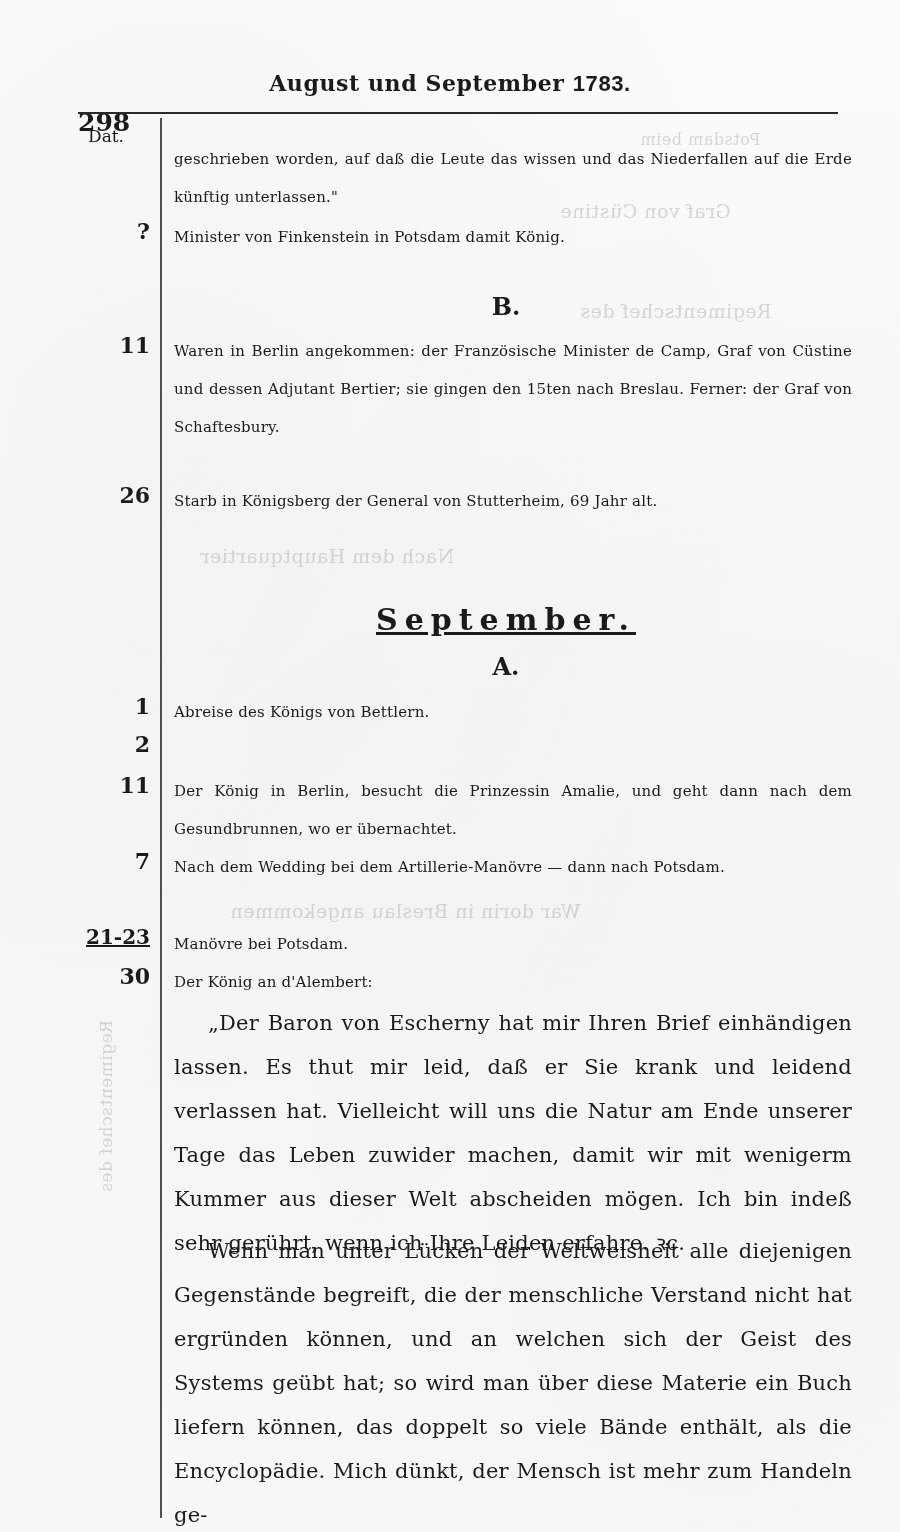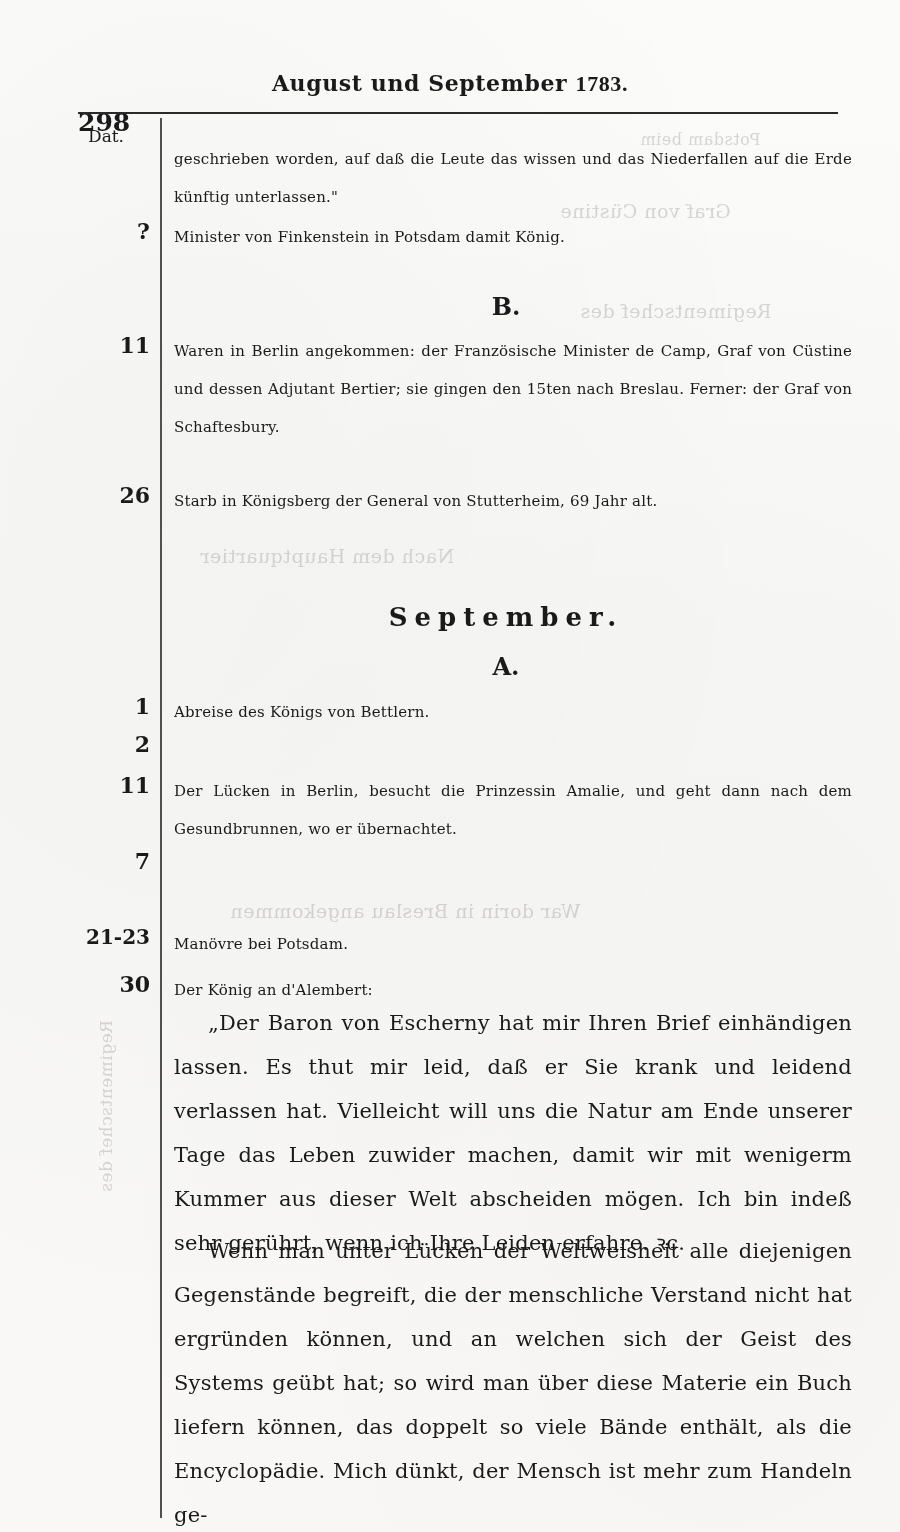--- a/index.html
+++ b/index.html
@@ -74,21 +74,21 @@
     position: absolute;
     left: 0;
     right: 0;
     top: 4px;
     text-align: center;
     font-size: 22px;
     font-weight: bold;
     font-family: "DejaVu Serif", serif;
     letter-spacing: .6px;
   }
-  .runtitle .year { font-family: Liberation Serif, serif; }
+  .runtitle .year { font-family: Liberation Sans, sans-serif; }
 
   
   .rule-top {
     position: absolute;
     left: 78px;
     right: 62px;
     top: 112px;
     height: 2px;
     background: #2a2a2a;
   }
@@ -120,43 +120,44 @@
   }
   .date {
     position: absolute;
     left: 0;
     width: 72px;
     text-align: right;
     font-size: 22px;
     font-weight: bold;
     font-family: "DejaVu Serif", serif;
   }
-  .date.narrow { font-size: 20px; }
+  .date.narrow { font-size: 20px; text-decoration: underline; }
   .text {
     margin-left: 96px;
     font-size: 15px;
     line-height: 38px;
     font-family: "DejaVu Serif", serif;
     text-align: justify;
     letter-spacing: .2px;
   }
   .text.noj { text-align: left; }
 
   .center-head {
     position: absolute;
     left: 160px;
     right: 48px;
     text-align: center;
     font-weight: bold;
     font-family: "DejaVu Serif", serif;
   }
   .head-b { font-size: 24px; }
   .head-month {
-    font-size: 26px;
+    font-size: 30px;
     letter-spacing: 7px;
+    text-decoration: underline;
   }
   .indent-para {
     position: absolute;
     left: 174px;
     right: 48px;
     font-size: 21px;
     line-height: 44px;
     font-family: "DejaVu Serif", serif;
     text-align: justify;
     letter-spacing: .2px;
@@ -221,33 +222,34 @@
     <div class="date">1</div>
     <div class="text noj">Abreise des Königs von Bettlern.</div>
   </div>
 
   <div class="entry" style="top:731px;">
     <div class="date">2</div>
   </div>
 
   <div class="entry" style="top:772px;">
     <div class="date">11</div>
-    <div class="text">Der Lücken in Berlin, besucht die Prinzessin Amalie, und geht dann nach dem Gesundbrunnen, wo er übernachtet.</div>
+    <div class="text">Der König in Berlin, besucht die Prinzessin Amalie, und geht dann nach dem Gesundbrunnen, wo er übernachtet.</div>
   </div>
 
   <div class="entry" style="top:848px;">
     <div class="date">7</div>
+    <div class="text">Nach dem Wedding bei dem Artillerie-Manövre — dann nach Potsdam.</div>
   </div>
 
   <div class="entry" style="top:925px;">
     <div class="date narrow">21-23</div>
     <div class="text noj">Manövre bei Potsdam.</div>
   </div>
 
-  <div class="entry" style="top:963px;margin-top:8px;">
+  <div class="entry" style="top:963px;">
     <div class="date">30</div>
     <div class="text noj">Der König an d'Alembert:</div>
   </div>
 
   <div class="indent-para" style="top:1001px;">„Der Baron von Escherny hat mir Ihren Brief einhändigen lassen.  Es thut mir leid, daß er Sie krank und leidend verlassen hat.  Vielleicht will uns die Natur am Ende unserer Tage das Leben zuwider machen, damit wir mit wenigerm Kummer aus dieser Welt abscheiden mögen.  Ich bin indeß sehr gerührt, wenn ich Ihre Leiden erfahre. ꝛc.</div>
   <div class="indent-para" style="top:1229px;">Wenn man unter Lücken der Weltweisheit alle diejenigen Gegenstände begreift, die der menschliche Verstand nicht hat ergründen können, und an welchen sich der Geist des Systems geübt hat; so wird man über diese Materie ein Buch liefern können, das doppelt so viele Bände enthält, als die Encyclopädie.  Mich dünkt, der Mensch ist mehr zum Handeln ge-</div>
 
 </div>
 
 </body></html>

